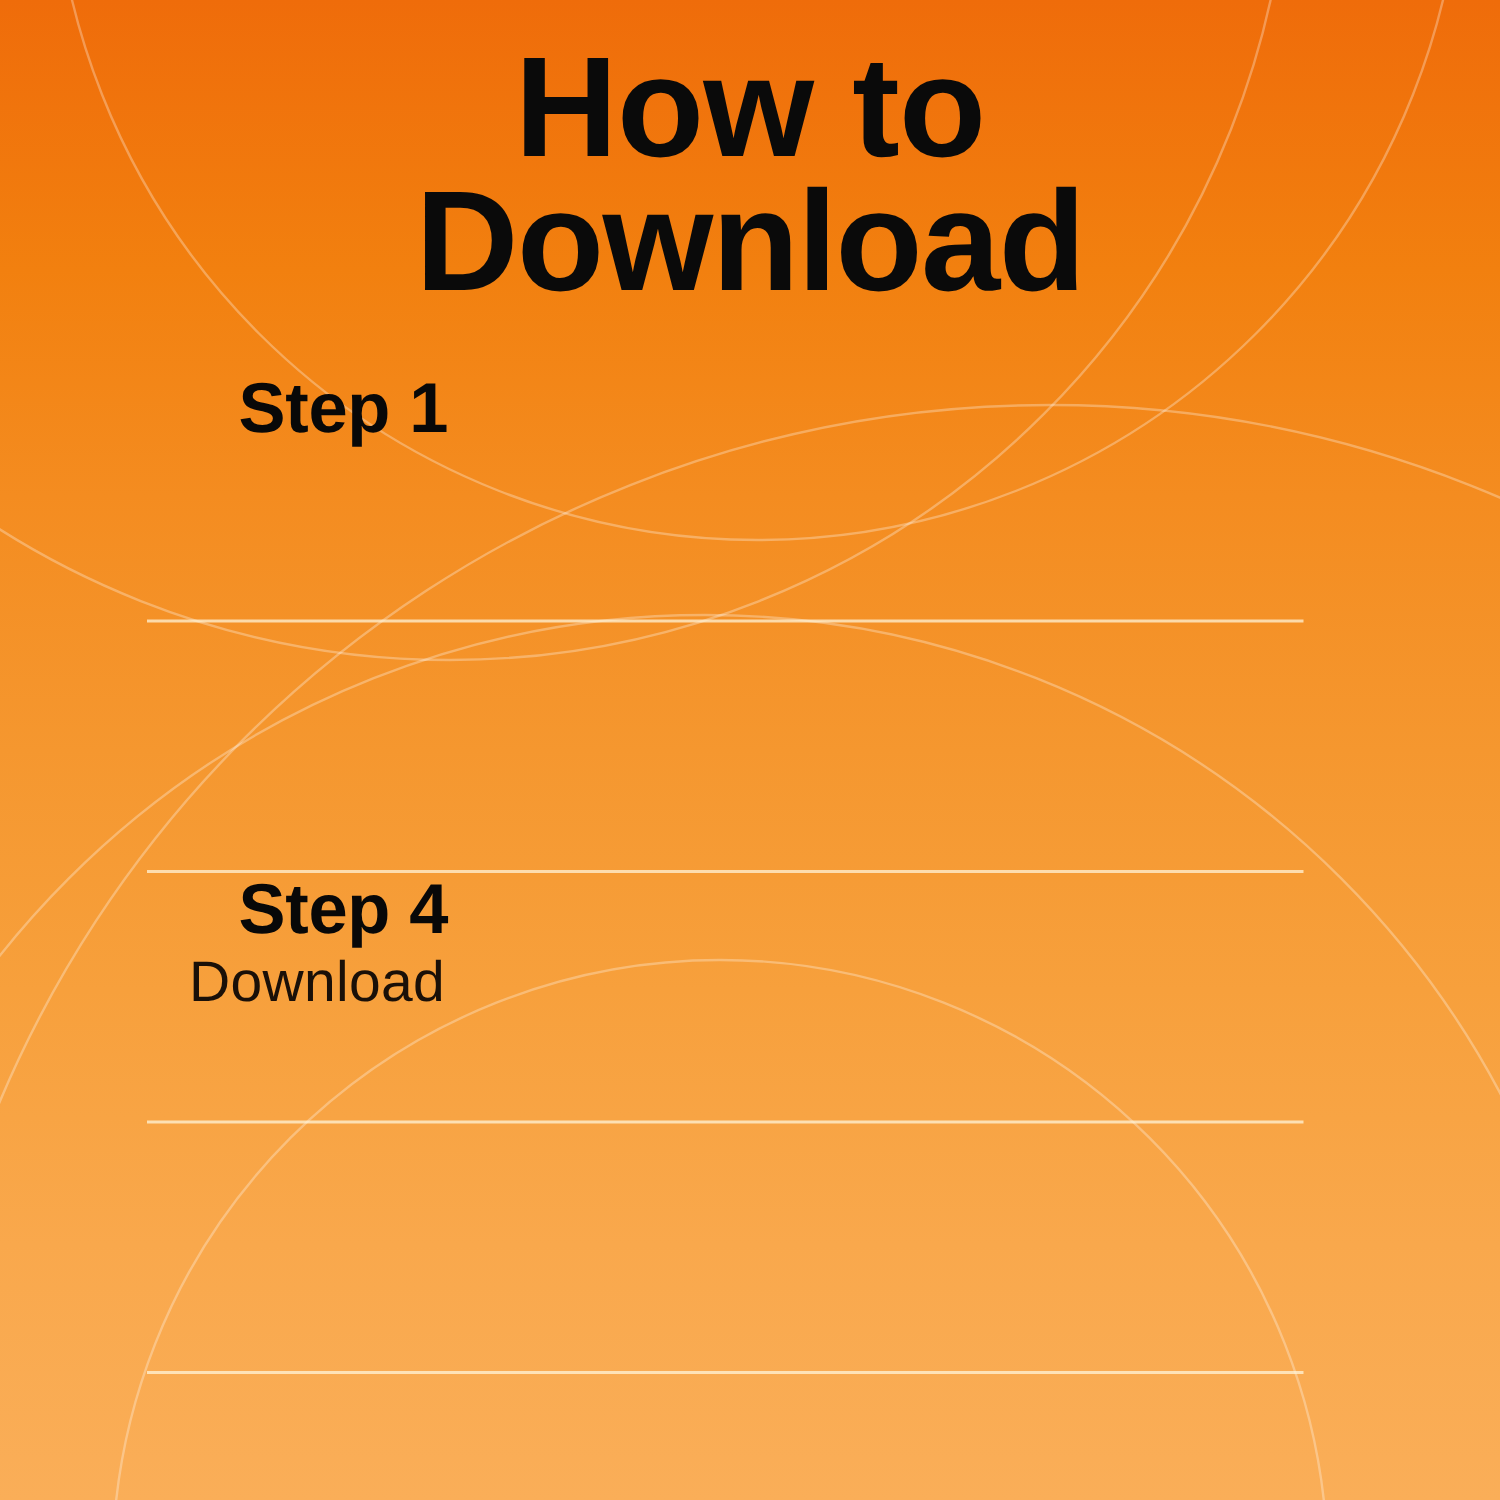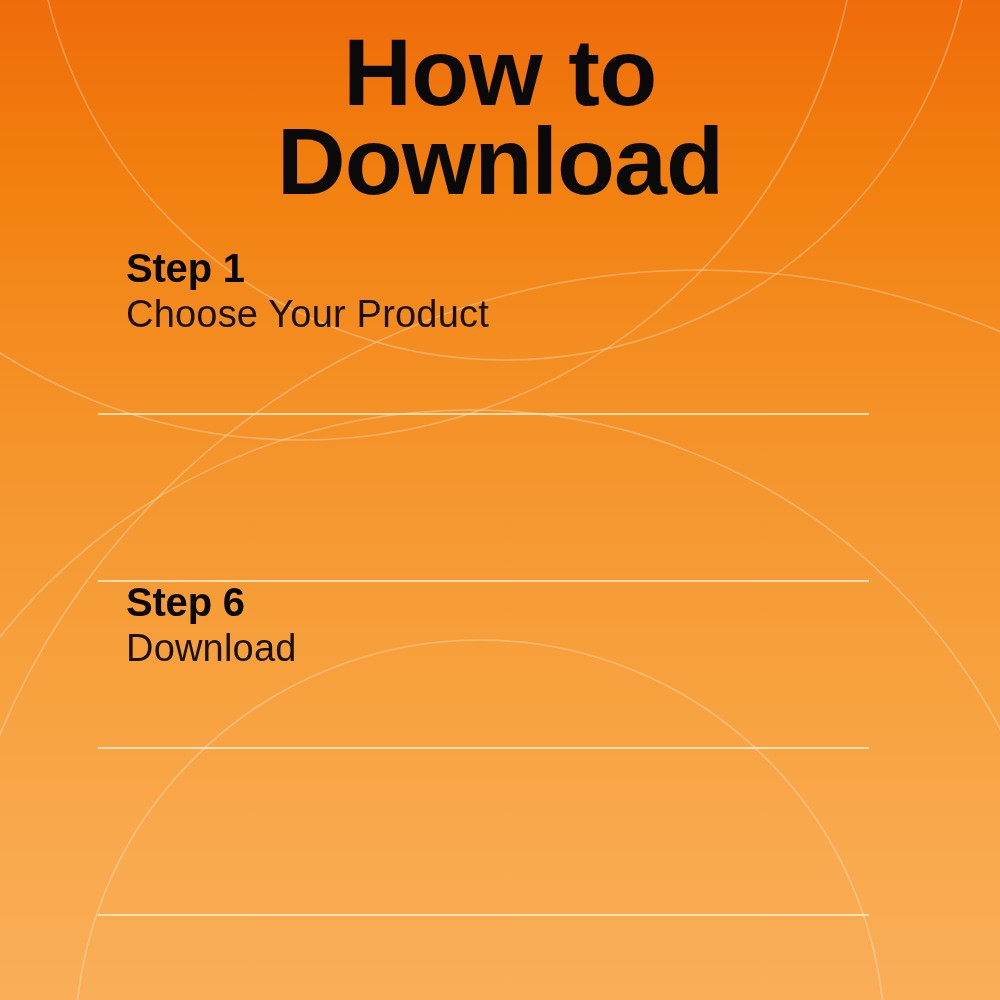--- a/index.html
+++ b/index.html
@@ -74,24 +74,25 @@
     position: absolute;
     left: 28px;
     top: 0;
     right: 0;
   }
   .step-label {
     display: block;
     color: #080808;
     font-family: "Liberation Sans", sans-serif;
     font-weight: 700;
-    font-size: 40px;
+    font-size: 47px;
     line-height: 1.02;
     letter-spacing: -0.2px;
     white-space: nowrap;
+    margin-left: 33px;
   }
   .step-desc {
     display: block;
     color: #1a1008;
     font-family: "Liberation Sans", sans-serif;
     font-weight: 300;
     font-size: 38px;
     line-height: 1.32;
     letter-spacing: 0.2px;
     white-space: nowrap;
@@ -130,32 +131,31 @@
   <div class="title-block">
     <span class="title-line line1">How to</span>
     <span class="title-line line2">Download</span>
   </div>
 
   <div class="steps">
 
     <div class="step-row" data-step="1">
       <div class="step-inner">
         <span class="step-label">Step 1</span>
-        <span class="step-desc">Choose Your Product</span>
       </div>
       <div class="step-divider"></div>
     </div>
 
     <div class="step-row" data-step="2">
       <div class="step-divider"></div>
     </div>
 
     <div class="step-row" data-step="3">
       <div class="step-inner">
-        <span class="step-label">Step 6</span>
+        <span class="step-label">Step 4</span>
         <span class="step-desc">Download</span>
       </div>
       <div class="step-divider"></div>
     </div>
 
     <div class="step-row" data-step="4">
       <div class="step-divider"></div>
     </div>
 
   </div>

